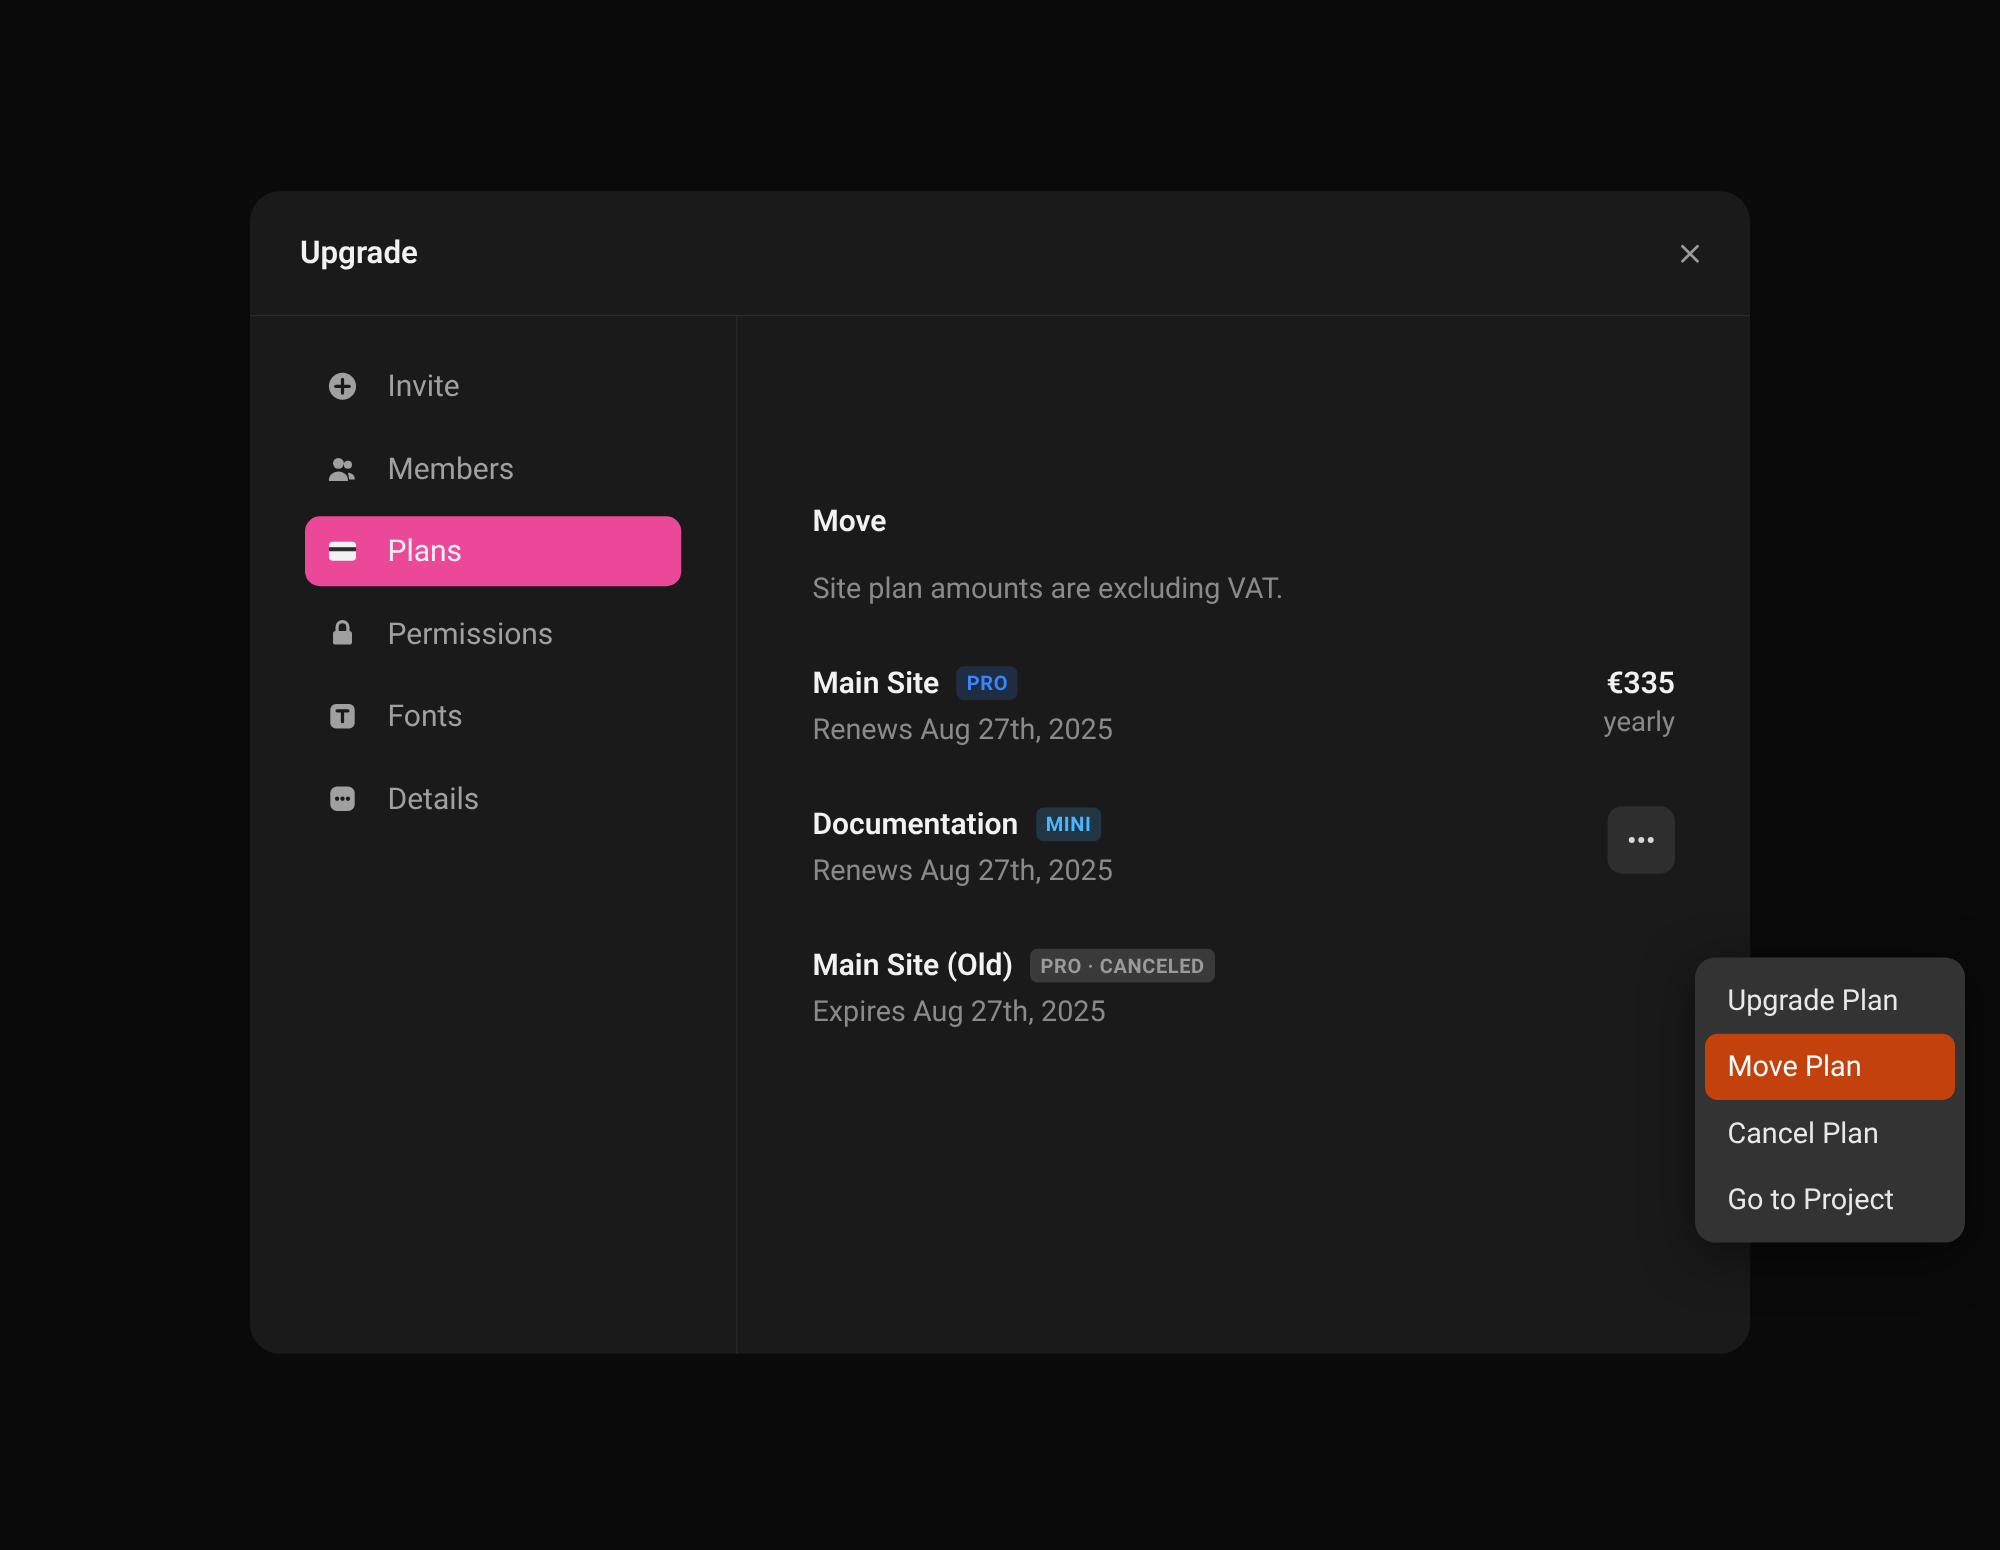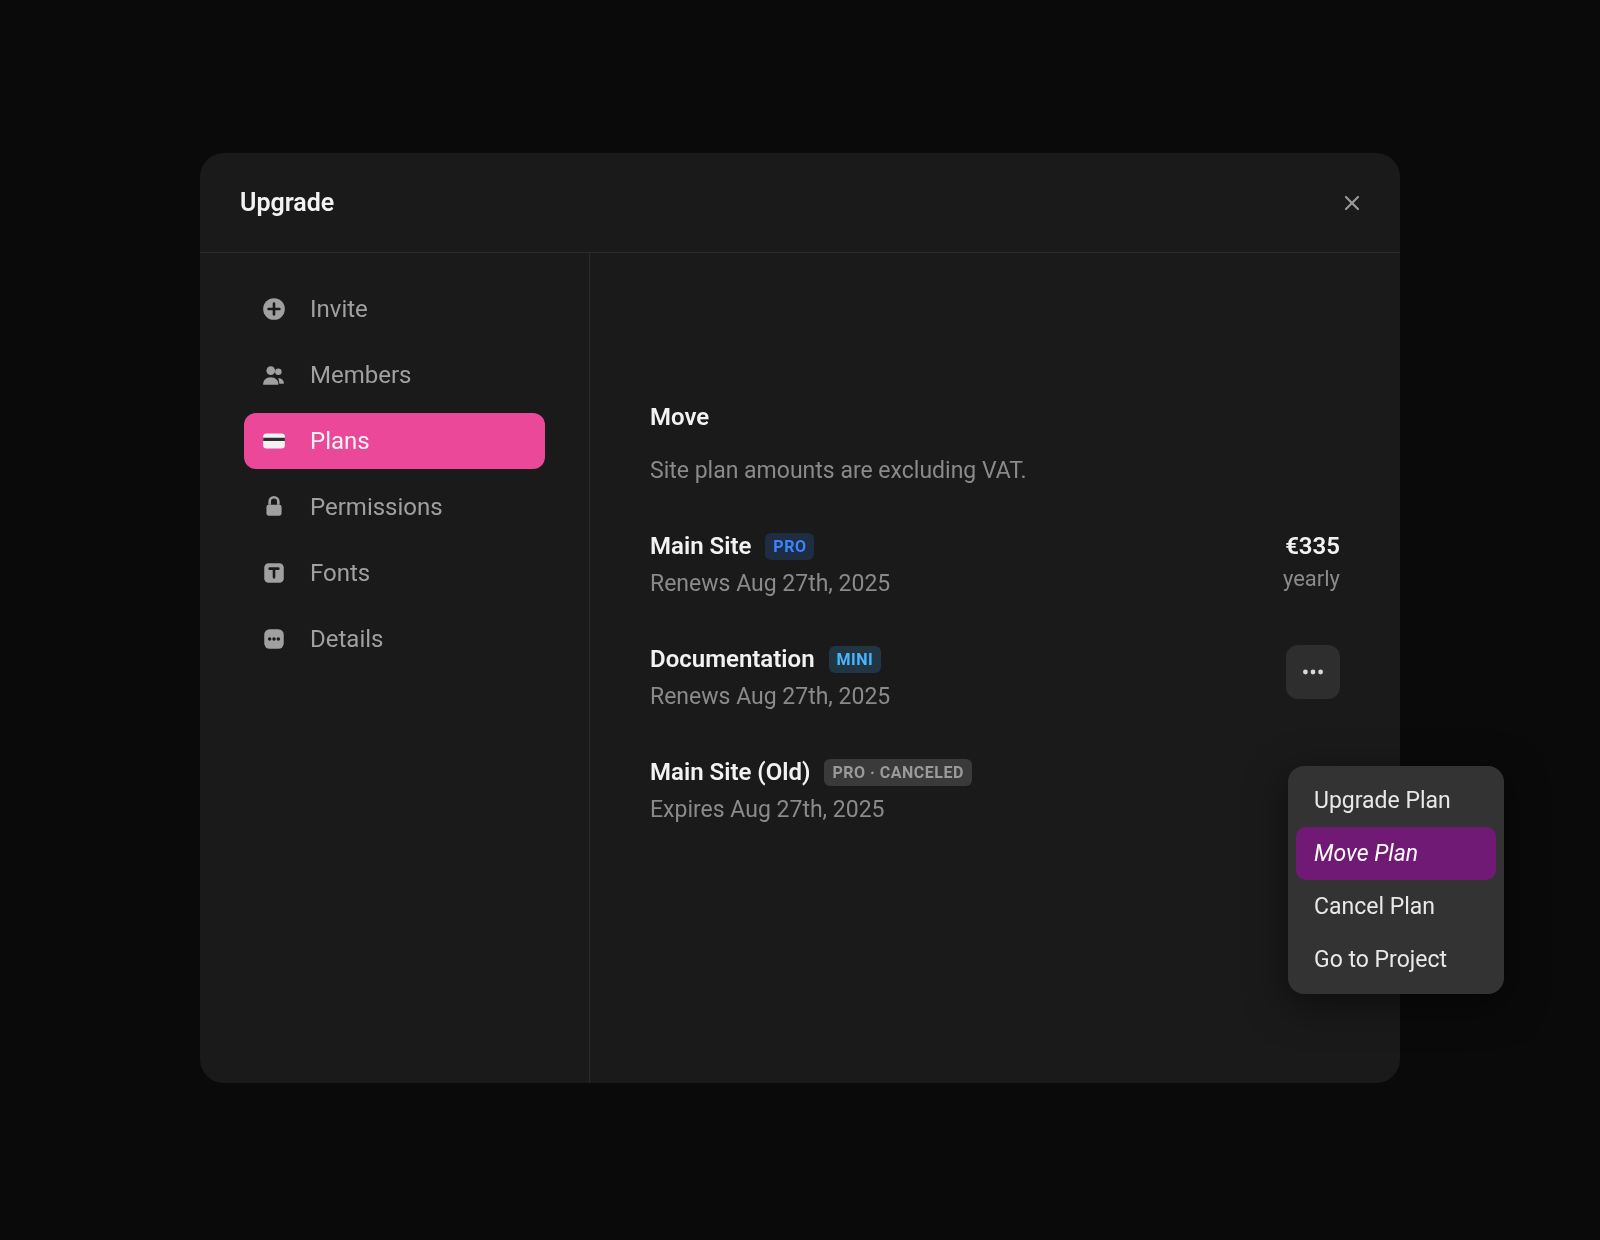--- a/index.html
+++ b/index.html
@@ -197,23 +197,22 @@
     }
     .dropdown-item {
       padding: 13px 18px;
       font-size: 23px;
       color: #e8e8e8;
       border-radius: 10px;
       cursor: pointer;
       white-space: nowrap;
     }
     .dropdown-item.highlighted {
-      background: #701a75;
+      background: #c2410c;
       color: #ffffff;
-      font-style: italic;
     }
   </style>
 </head>
 <body>
 
 <div class="modal">
   <div class="modal-header">
     <div class="modal-title">Upgrade</div>
     <div class="close-btn">
       <svg width="20" height="20" viewBox="0 0 20 20" fill="none" stroke="currentColor" stroke-width="2.2" stroke-linecap="round">
@@ -335,18 +334,18 @@
             <span class="badge badge-canceled">PRO · CANCELED</span>
           </div>
           <div class="site-meta">Expires Aug 27th, 2025</div>
         </div>
       </div>
 
     </div>
   </div>
 </div>
 
-<div class="dropdown" style="left:1288px; top:766px;">
+<div class="dropdown" style="left:1356px; top:766px;">
   <div class="dropdown-item">Upgrade Plan</div>
   <div class="dropdown-item highlighted">Move Plan</div>
   <div class="dropdown-item">Cancel Plan</div>
   <div class="dropdown-item">Go to Project</div>
 </div>
 
 </body></html>

